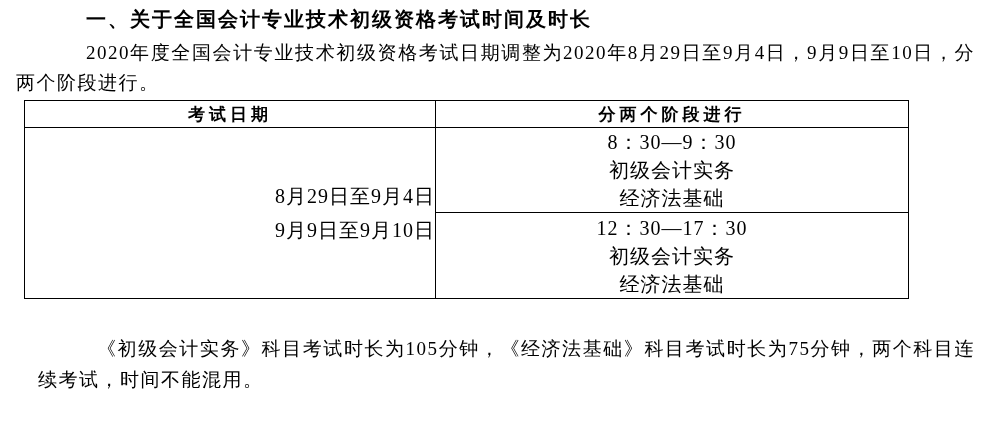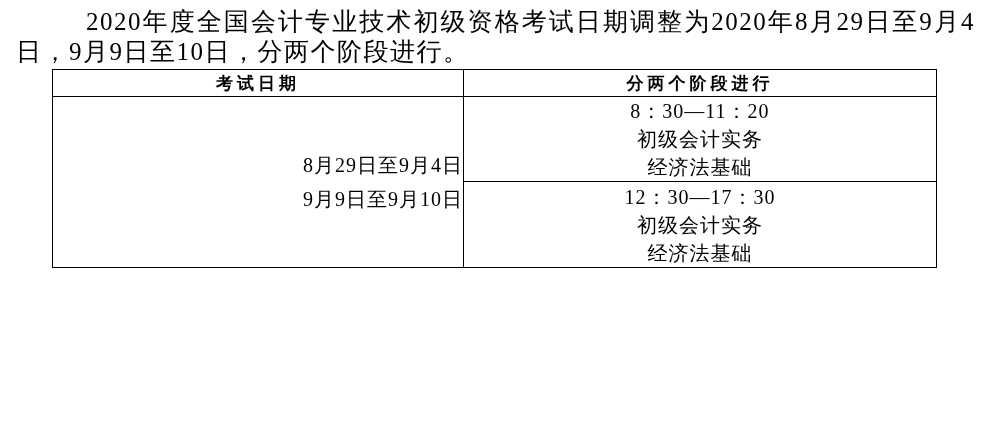--- a/index.html
+++ b/index.html
@@ -17,35 +17,35 @@
   }
   .heading {
     margin: 7px 8px 0 86px;
     font-family: "Liberation Sans", "DejaVu Sans", sans-serif;
     font-weight: bold;
     font-size: 20px;
     line-height: 24px;
     letter-spacing: 2px;
   }
   .para {
-    font-size: 25px;
+    font-size: 19px;
     letter-spacing: 1.5px;
     line-height: 30px;
     text-align: justify;
   }
   .para-intro {
     margin: 7px 8px 0 16px;
     text-indent: 70px;
   }
   .para-lead {
     margin: 3px 8px 0 86px;
     line-height: 30px;
   }
   .schedule-table {
-    margin: 2px 0 0 52px;
+    margin: 2px 0 0 24px;
     width: 884px;
     border-collapse: collapse;
     table-layout: fixed;
   }
   .schedule-table th,
   .schedule-table td {
     border: 1px solid #000000;
     background: #ffffff;
     vertical-align: middle;
     text-align: center;
@@ -71,20 +71,21 @@
     margin: 34px 8px 0 38px;
     text-indent: 59px;
     line-height: 31px;
   }
 </style>
 </head>
 <body>
 
 <div class="page">
 
+  <div class="heading">一、关于全国会计专业技术初级资格考试时间及时长</div>
 
   <p class="para para-intro">2020年度全国会计专业技术初级资格考试日期调整为2020年8月29日至9月4日，9月9日至10日，分两个阶段进行。</p>
 
 
   <table class="schedule-table">
     <colgroup>
       <col class="col-date">
       <col class="col-time">
     </colgroup>
     <thead>
@@ -93,29 +94,30 @@
         <th>分两个阶段进行</th>
       </tr>
     </thead>
     <tbody>
       <tr class="row-session-1">
         <td class="date-cell" rowspan="2">
           <div class="cell-line">8月29日至9月4日</div>
           <div class="cell-line">9月9日至9月10日</div>
         </td>
         <td class="session-cell">
-          <div class="cell-line">8：30—11：20</div>
+          <div class="cell-line">8：30—9：30</div>
           <div class="cell-line">初级会计实务</div>
           <div class="cell-line">经济法基础</div>
         </td>
       </tr>
       <tr class="row-session-2">
         <td class="session-cell">
           <div class="cell-line">12：30—17：30</div>
           <div class="cell-line">初级会计实务</div>
           <div class="cell-line">经济法基础</div>
         </td>
       </tr>
     </tbody>
   </table>
 
+  <p class="para para-note">《初级会计实务》科目考试时长为105分钟，《经济法基础》科目考试时长为75分钟，两个科目连续考试，时间不能混用。</p>
 
 </div>
 
 </body></html>

